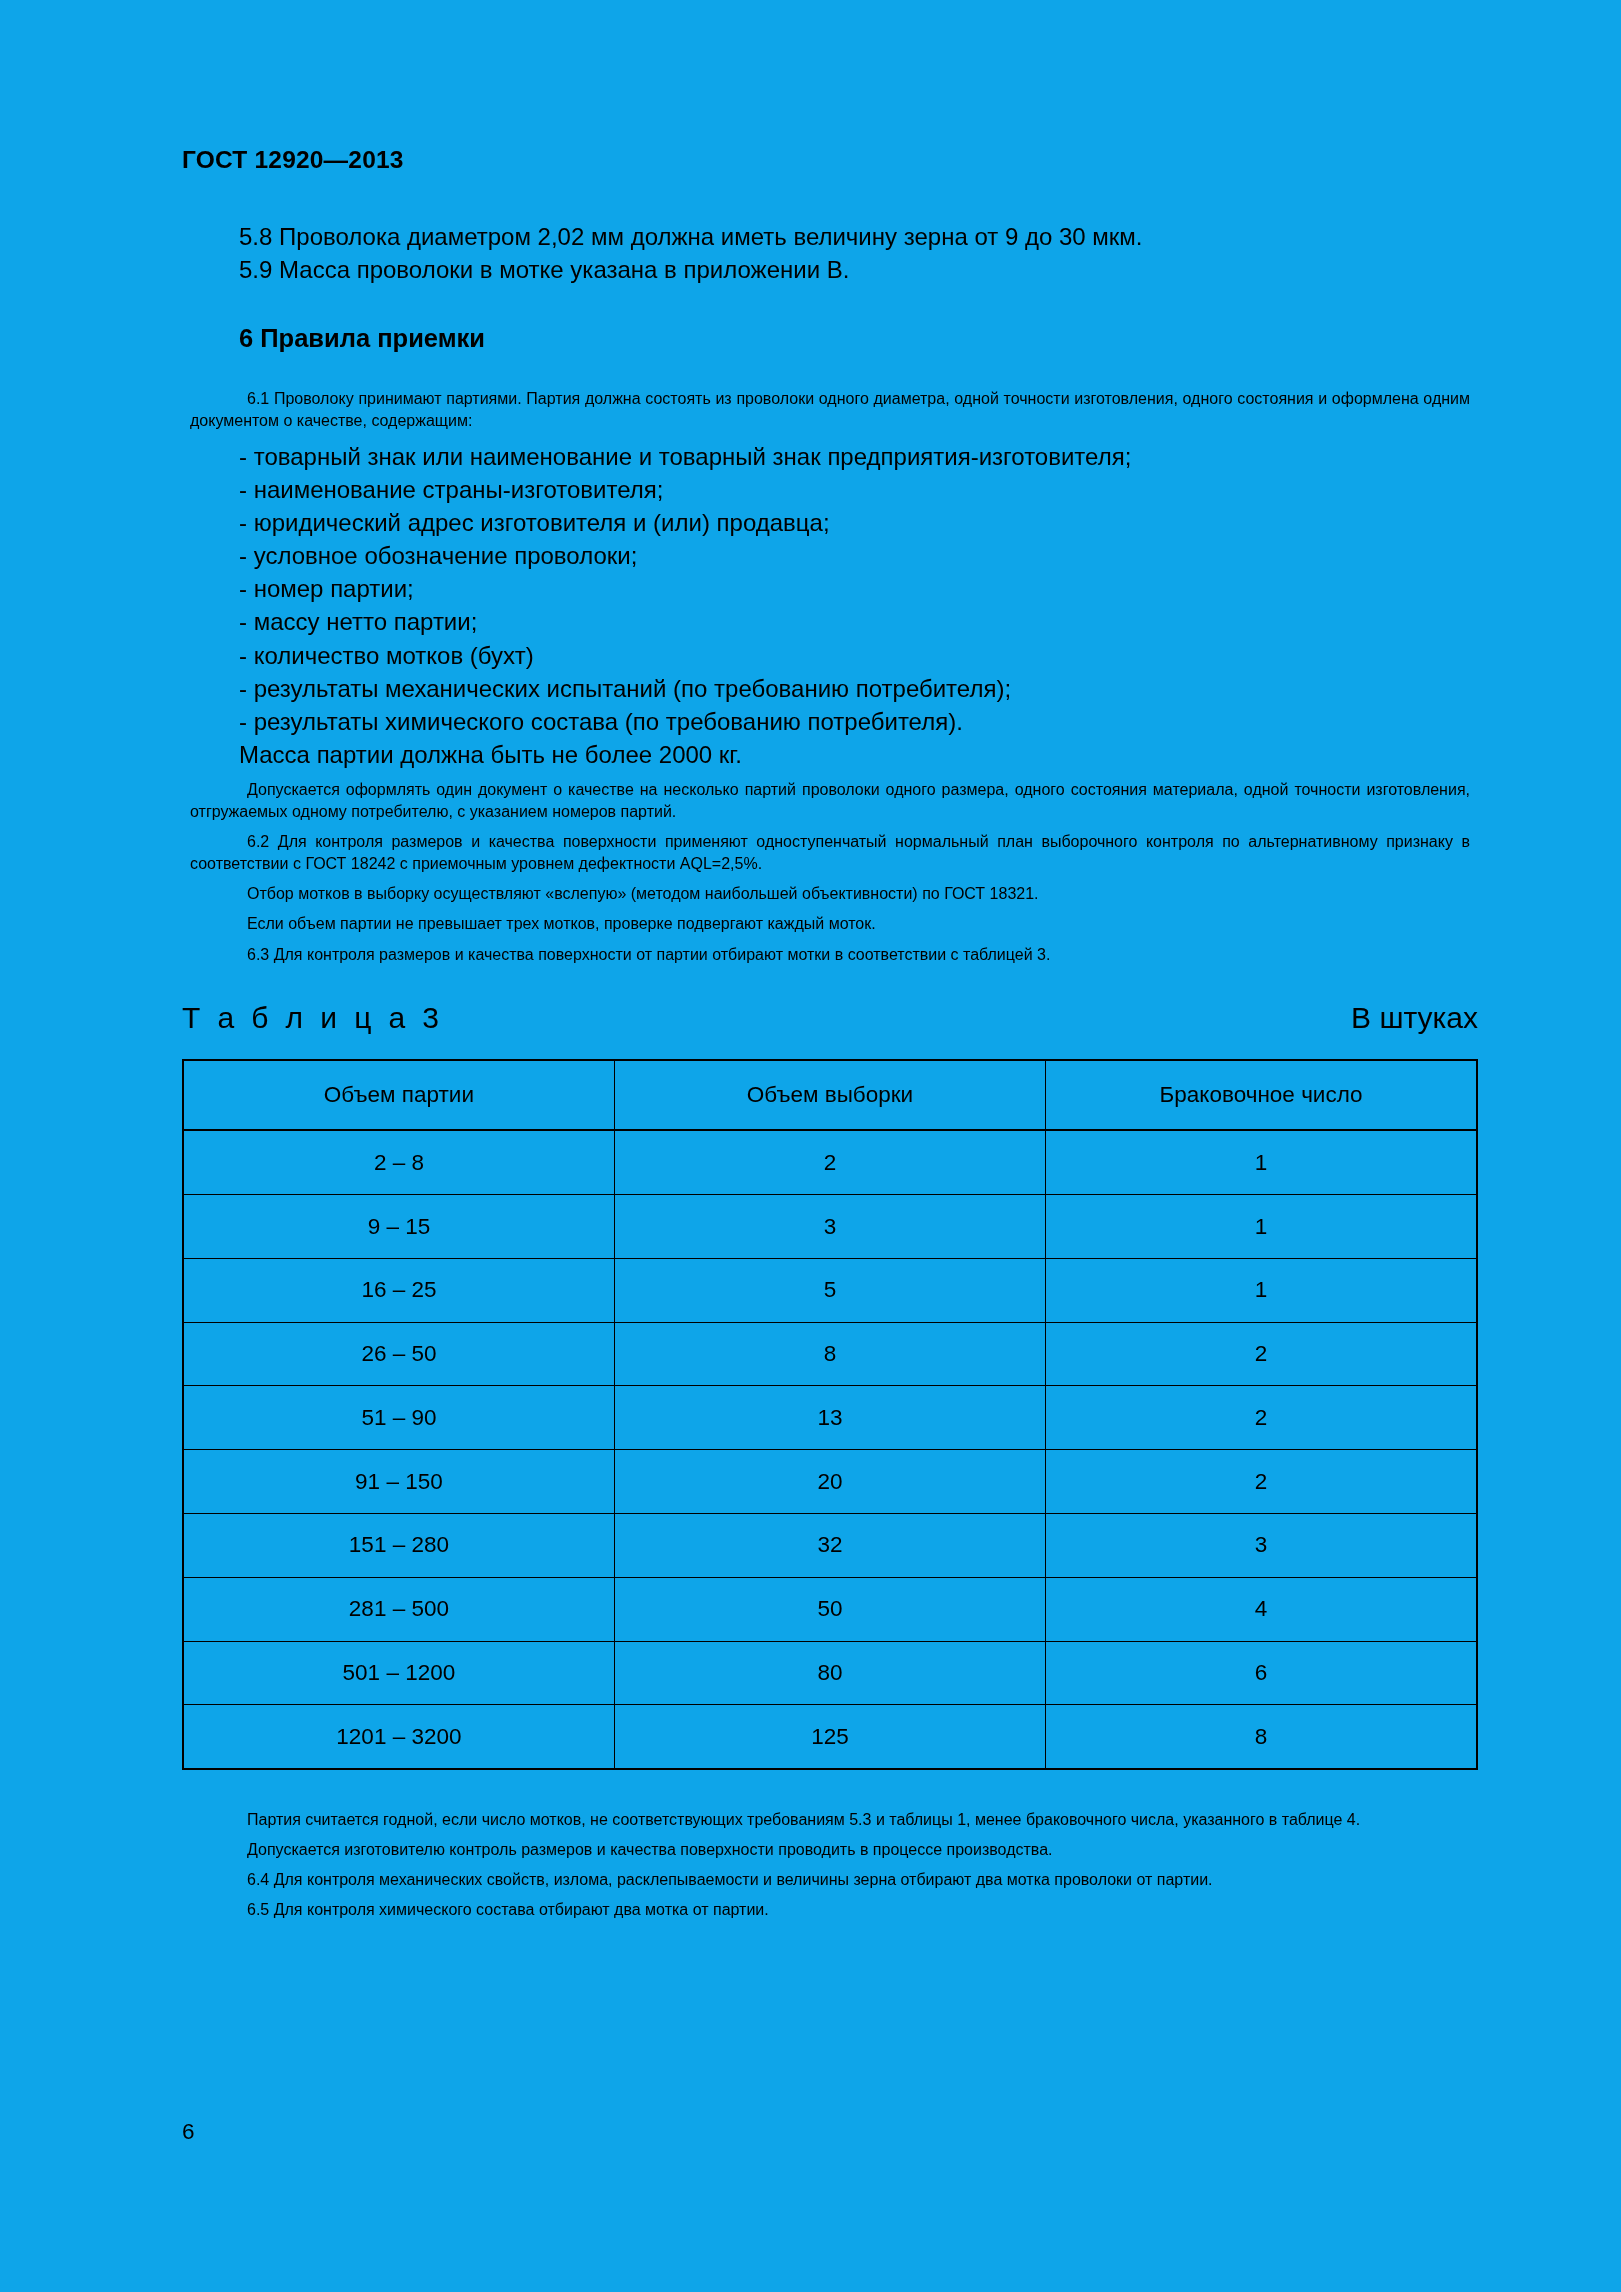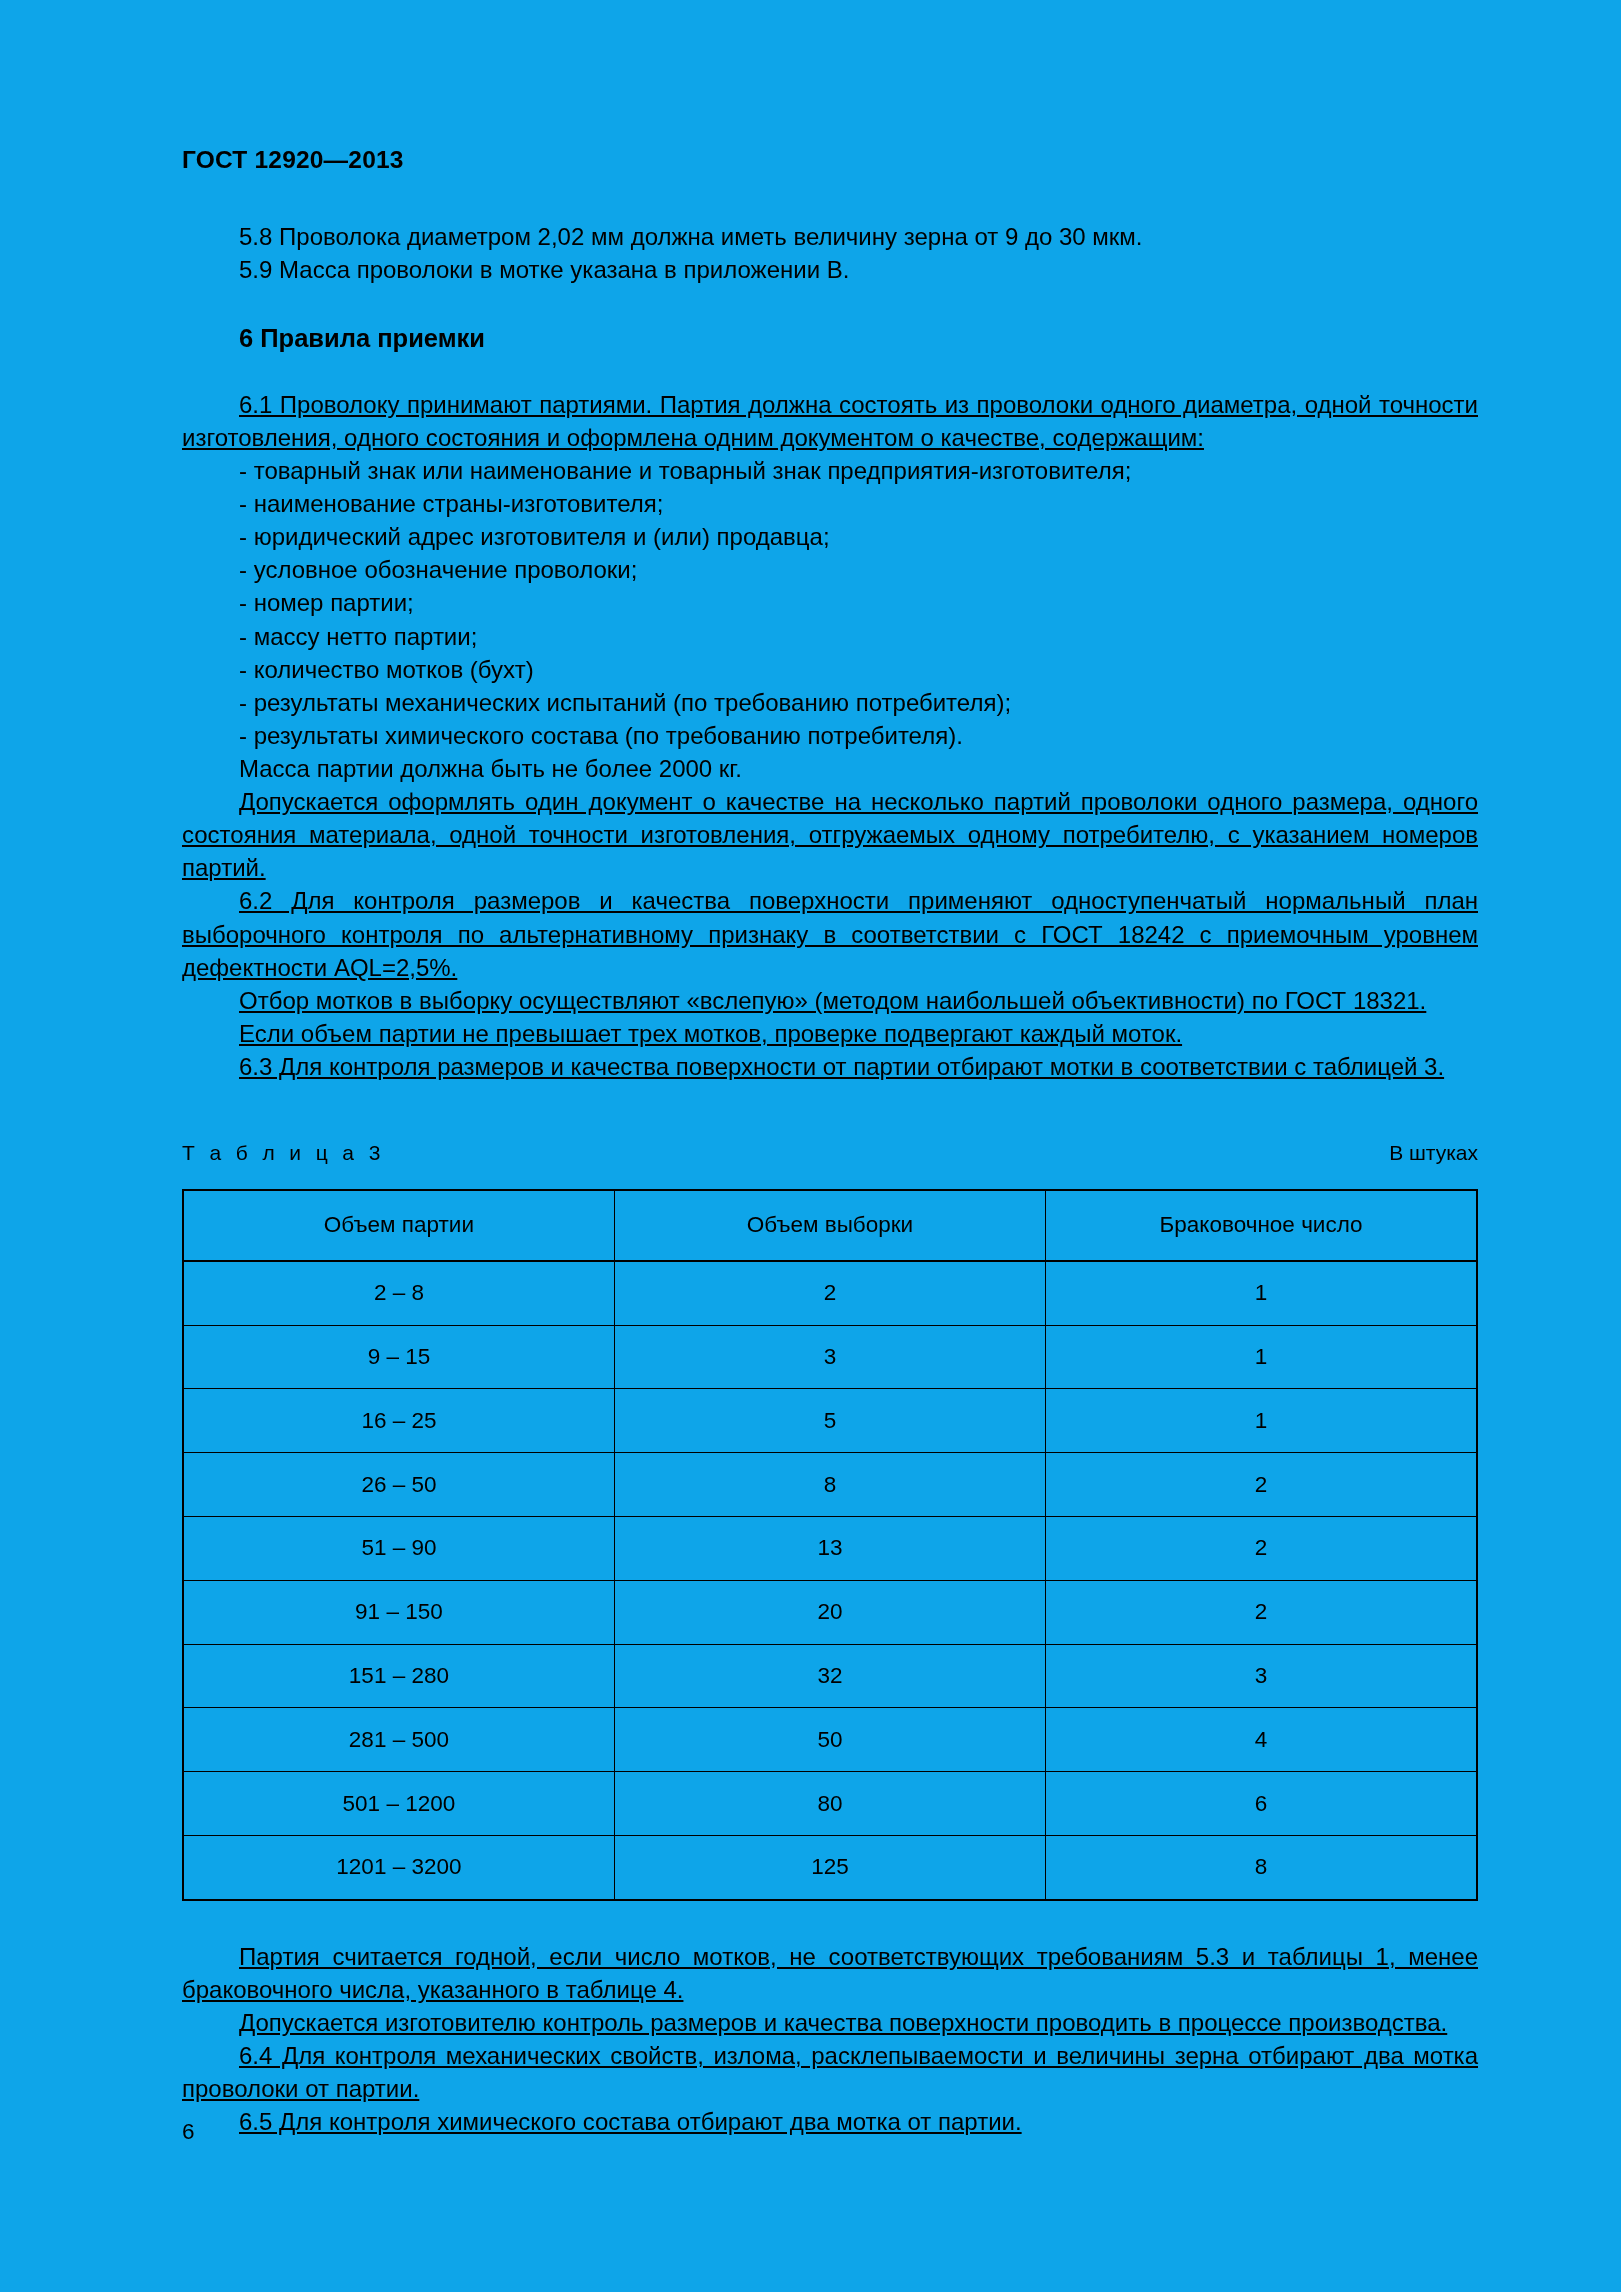--- a/index.html
+++ b/index.html
@@ -42,27 +42,26 @@
     white-space: nowrap;
   }
   .section-title {
     font-size: 25.5px;
     font-weight: bold;
     margin: 35px 0 33px 0;
     padding-left: 57px;
     line-height: 1.3;
   }
   p.para {
-    font-size: 24px;
+    font-size: 16px;
     line-height: 1.38;
-    margin: 0;
+    margin: 8px;
     text-align: justify;
     text-indent: 57px;
     text-justify: inter-word;
-    text-decoration: underline;
   }
   ul.bullets {
     list-style: none;
     margin: 0;
     padding: 0;
   }
   ul.bullets li {
     font-size: 24px;
     line-height: 1.38;
     padding-left: 57px;
@@ -70,23 +69,23 @@
   }
   .flow-line {
     font-size: 24px;
     line-height: 1.38;
     padding-left: 57px;
     white-space: nowrap;
   }
   .table-caption-row {
     display: flex;
     justify-content: space-between;
-    margin-top: 58px;
+    margin-top: 35px;
     margin-bottom: 11.8px;
-    font-size: 21px;
+    font-size: 30px;
   }
   .table-caption {
     letter-spacing: 4.4px;
   }
   .table-units {
     letter-spacing: 0px;
   }
   table.t3 {
     border-collapse: collapse;
     width: 100%;

